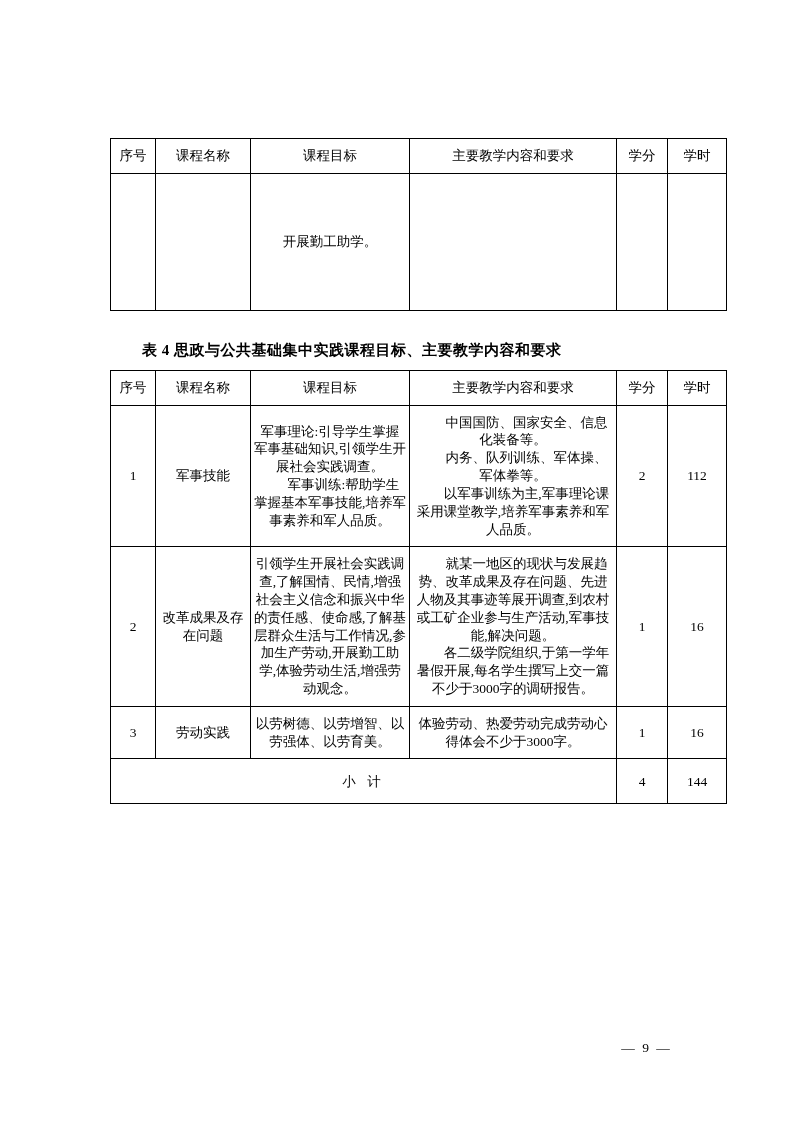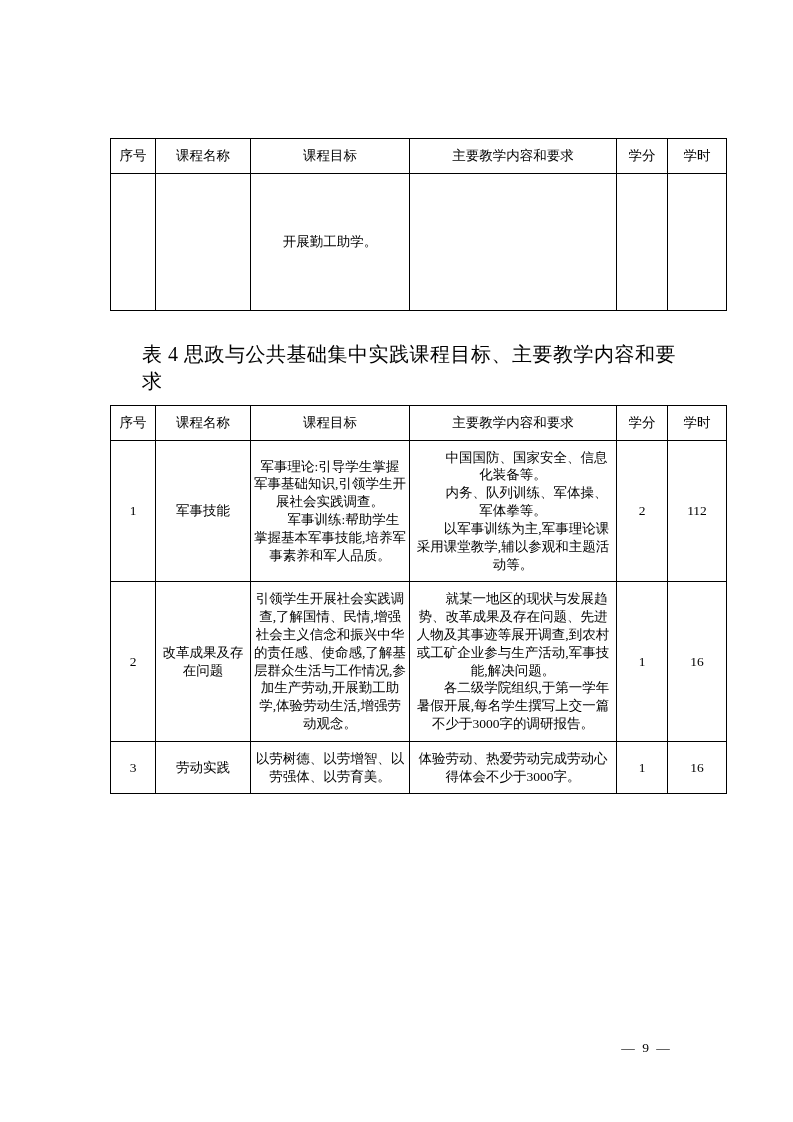--- a/index.html
+++ b/index.html
@@ -78,22 +78,22 @@
   .subtotal-row td {
     height: 28px;
   }
   .subtotal-label {
     letter-spacing: 4px;
   }
   .tbl1-empty-row td { height: 120px; }
 
   .table-title {
     margin: 30px 0 10px 0;
-    font-size: 20px;
-    font-weight: normal;
+    font-size: 15px;
+    font-weight: bold;
     font-family: "Liberation Serif", "DejaVu Serif", serif;
     text-align: left;
     padding-left: 32px;
     letter-spacing: 0.5px;
   }
   .page-number {
     position: absolute;
     left: 0;
     top: 1040px;
     width: 793px;
@@ -158,21 +158,21 @@
       <tr>
         <td class="cell-center-m">1</td>
         <td class="cell-center-m">军事技能</td>
         <td class="cell-just">
           <p class="noind">军事理论:引导学生掌握军事基础知识,引领学生开展社会实践调查。</p>
           <p>军事训练:帮助学生掌握基本军事技能,培养军事素养和军人品质。</p>
         </td>
         <td class="cell-just">
           <p>中国国防、国家安全、信息化装备等。</p>
           <p>内务、队列训练、军体操、军体拳等。</p>
-          <p>以军事训练为主,军事理论课采用课堂教学,辅以参观和主题活动等。</p>
+          <p>以军事训练为主,军事理论课采用课堂教学,培养军事素养和军人品质。</p>
         </td>
         <td class="cell-center-m">2</td>
         <td class="cell-center-m">112</td>
       </tr>
 
       <tr>
         <td class="cell-center-m">2</td>
         <td class="cell-center-m">改革成果及存在问题</td>
         <td class="cell-just">
           <p class="noind">引领学生开展社会实践调查,了解国情、民情,增强社会主义信念和振兴中华的责任感、使命感,了解基层群众生活与工作情况,参加生产劳动,开展勤工助学,体验劳动生活,增强劳动观念。</p>
@@ -191,19 +191,24 @@
         <td class="cell-just">
           <p class="noind">以劳树德、以劳增智、以劳强体、以劳育美。</p>
         </td>
         <td class="cell-just">
           <p class="noind">体验劳动、热爱劳动完成劳动心得体会不少于3000字。</p>
         </td>
         <td class="cell-center-m">1</td>
         <td class="cell-center-m">16</td>
       </tr>
 
+      <tr class="subtotal-row">
+        <td colspan="4" class="subtotal-label">小 计</td>
+        <td>4</td>
+        <td>144</td>
+      </tr>
     </tbody>
       </table>
 
   </div>
 
   <div class="page-number">— 9 —</div>
 </div>
 
 </body></html>

